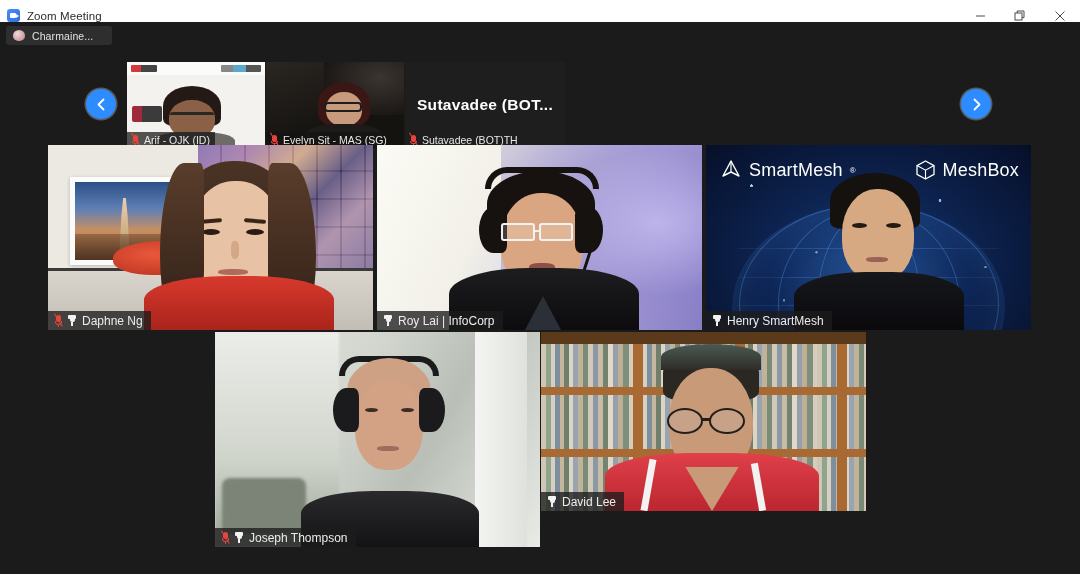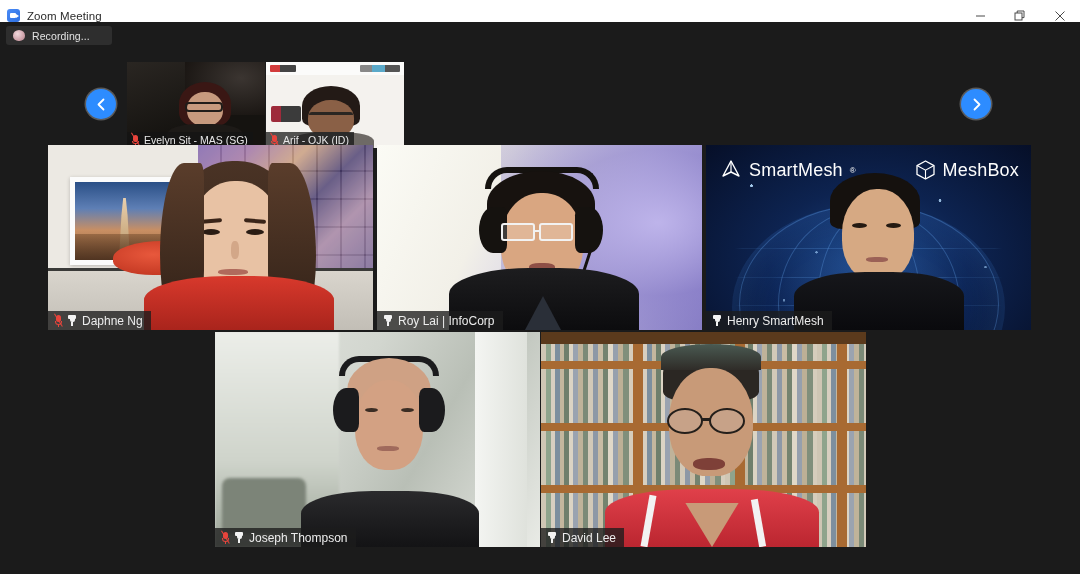--- a/index.html
+++ b/index.html
@@ -485,57 +485,38 @@
         <line x1="10.5" y1="1.5" x2="1.5" y2="10.5" stroke="currentColor" stroke-width="1"></line>
       </svg>
     </div>
   </div>
 </div>
 
 <div class="canvas">
 
   <div class="recording">
     <div class="rec-dot"></div>
-    <span class="rec-label">Recording...</span>
+    <span class="rec-label">Charmaine...</span>
   </div>
 
   <div class="filmstrip">
 
     <div class="nav-arrow left">
       <svg width="15" height="15" viewBox="0 0 15 15">
         <polyline points="9.5,2.5 4.5,7.5 9.5,12.5" fill="none" stroke="#fff" stroke-width="1.8" stroke-linecap="round" stroke-linejoin="round"></polyline>
       </svg>
     </div>
 
     <div class="nav-arrow right">
       <svg width="15" height="15" viewBox="0 0 15 15">
         <polyline points="5.5,2.5 10.5,7.5 5.5,12.5" fill="none" stroke="#fff" stroke-width="1.8" stroke-linecap="round" stroke-linejoin="round"></polyline>
       </svg>
     </div>
 
     <div class="strip-inner">
-
-      <div class="thumb">
-        <div class="bg sc-evelyn">
-          <div class="wall"></div>
-          <div class="hair h"></div>
-            <div class="face f"></div>
-            <div class="gl"></div>
-          <div class="torso t"></div>
-        </div>
-        <div class="thumb-label">
-          <span class="mic-muted">
-            <i class="body"></i>
-              <i class="stand"></i>
-              <i class="post"></i>
-              <i class="slash"></i>
-          </span>
-          <span class="lbl-text">Evelyn Sit - MAS (SG)</span>
-        </div>
-      </div>
 
       <div class="thumb">
         <div class="bg sc-arif">
           <div class="strip-top"></div>
             <div class="logo-l"></div>
             <div class="logo-r"></div>
           <div class="badge"></div>
           <div class="hair h"></div>
             <div class="face f"></div>
             <div class="gl"></div>
@@ -545,23 +526,54 @@
           <span class="mic-muted">
             <i class="body"></i>
               <i class="stand"></i>
               <i class="post"></i>
               <i class="slash"></i>
           </span>
           <span class="lbl-text">Arif - OJK (ID)</span>
         </div>
       </div>
 
-
-
-
+      <div class="thumb">
+        <div class="bg sc-evelyn">
+          <div class="wall"></div>
+          <div class="hair h"></div>
+            <div class="face f"></div>
+            <div class="gl"></div>
+          <div class="torso t"></div>
+        </div>
+        <div class="thumb-label">
+          <span class="mic-muted">
+            <i class="body"></i>
+              <i class="stand"></i>
+              <i class="post"></i>
+              <i class="slash"></i>
+          </span>
+          <span class="lbl-text">Evelyn Sit - MAS (SG)</span>
+        </div>
+      </div>
+
+
+
+
+      <div class="thumb" style="width:160px;background:#1e1e1e;">
+        <div class="thumb-name-big">Sutavadee  (BOT...</div>
+        <div class="thumb-label wide">
+          <span class="mic-muted">
+            <i class="body"></i>
+              <i class="stand"></i>
+              <i class="post"></i>
+              <i class="slash"></i>
+          </span>
+          <span class="lbl-text">Sutavadee (BOT)TH</span>
+        </div>
+      </div>
 
     </div>
   </div>
 
   <div class="tile" style="left:48px; top:123px; width:325px; height:185px;">
     <div class="bg sc-daphne">
       <div class="wallL"></div>
       <div class="frame">
           <div class="pic">
             <div class="tower"></div>
@@ -692,21 +704,21 @@
     <div class="tile-label">
       <span class="pin-icon">
         <i class="head"></i>
           <i class="neck"></i>
           <i class="needle"></i>
       </span>
       <span>Henry SmartMesh</span>
     </div>
   </div>
 
-  <div class="tile" style="left:541px; top:310px; width:325px; height:215px;">
+  <div class="tile" style="left:541px; top:310px; width:325px; height:179px;">
     <div class="bg sc-david">
       <div class="shelf-wrap"></div>
         <div class="topdark"></div>
       <div class="hair h"></div>
         <div class="hair-grey"></div>
       <div class="face f"></div>
       <div class="gl-l"></div>
         <div class="gl-r"></div>
         <div class="gl-br"></div>
       <div class="mouth"></div>

